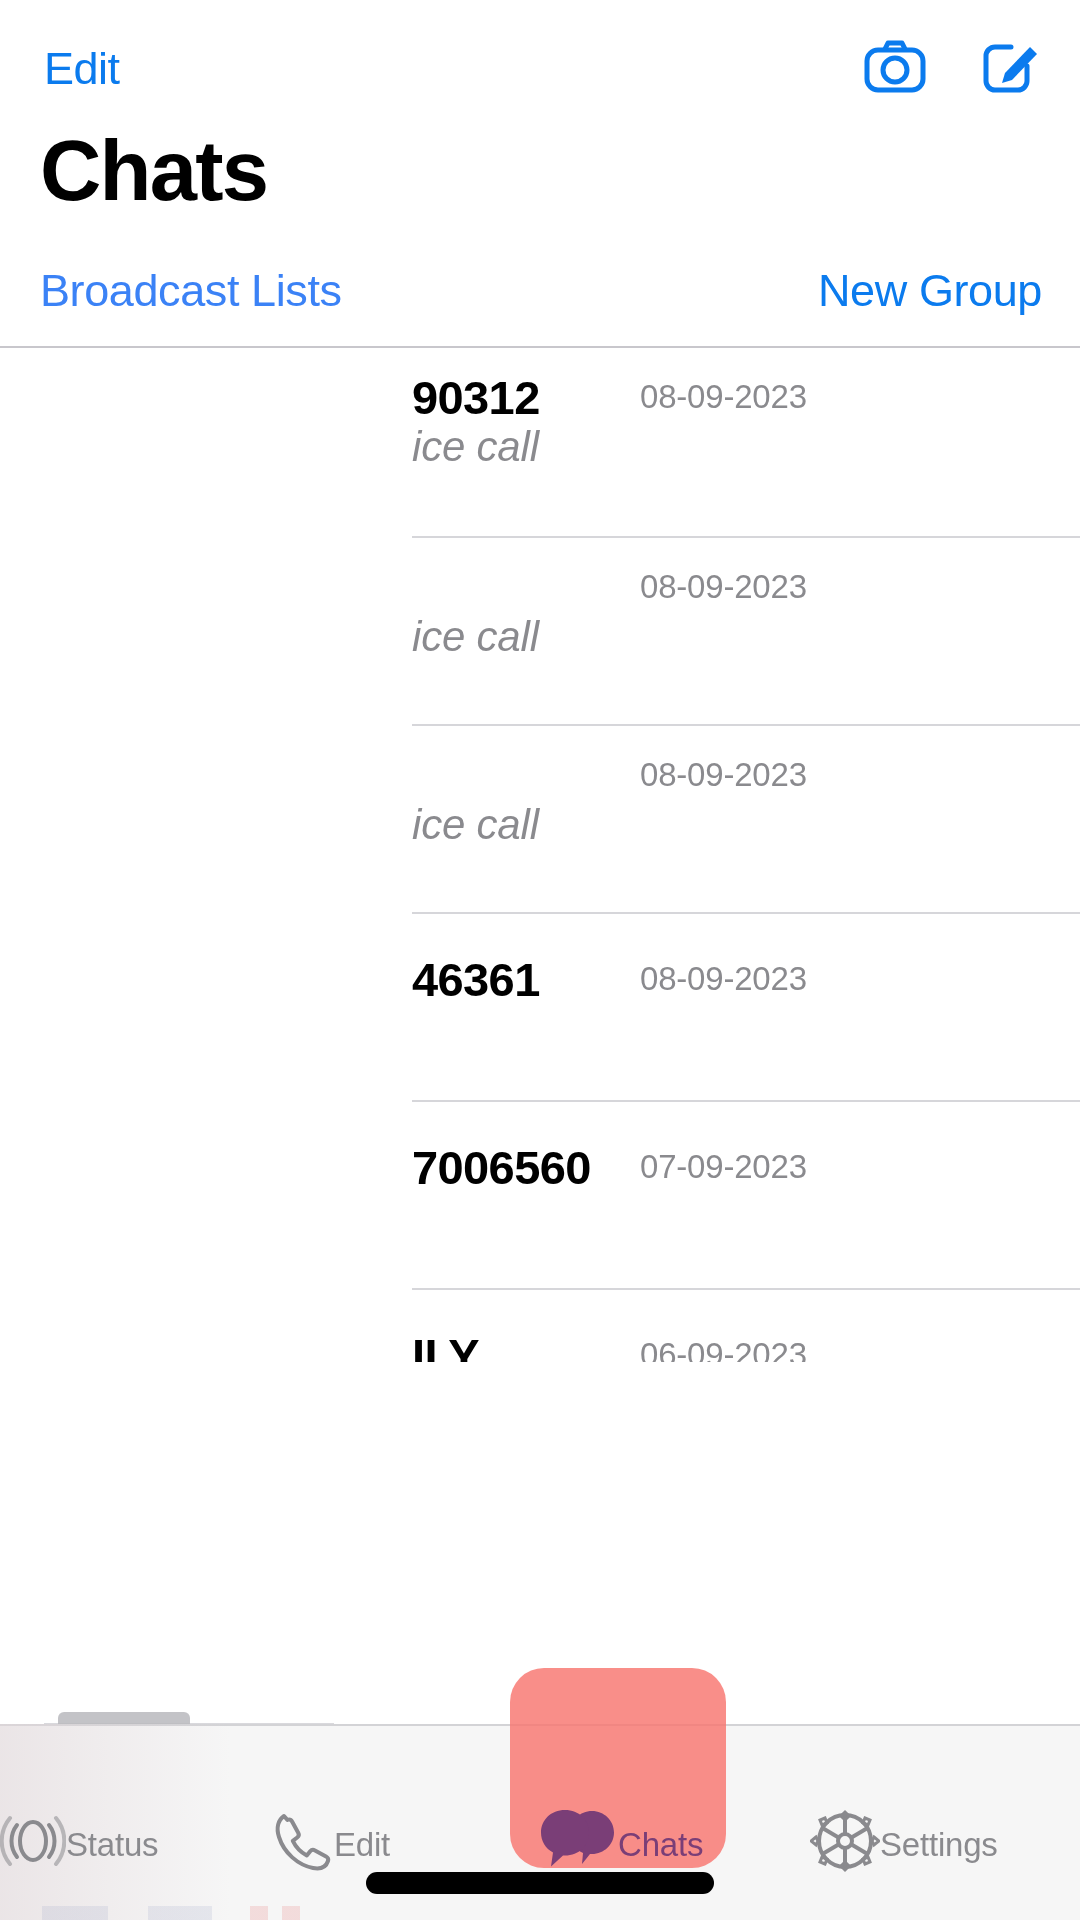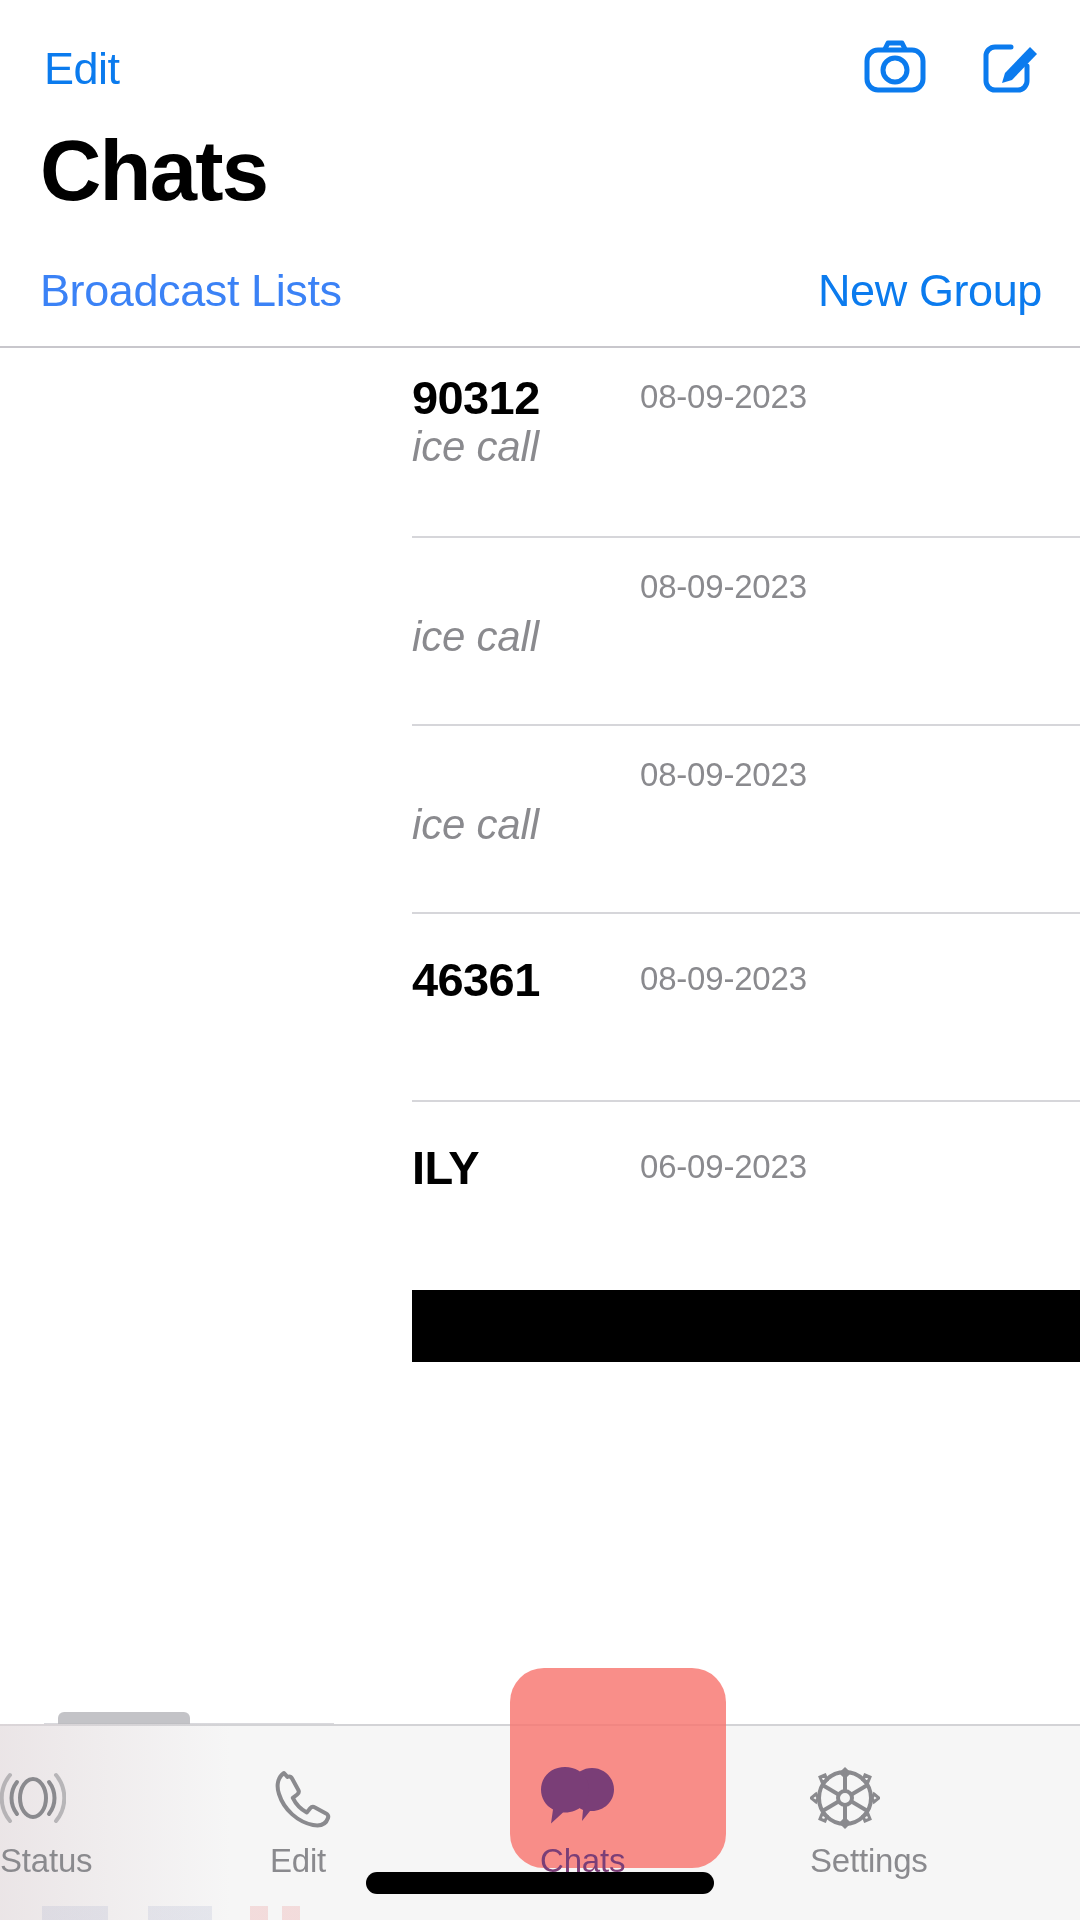--- a/index.html
+++ b/index.html
@@ -51,21 +51,21 @@
     cursor:pointer;
   }
   .subbar-rule{
     position:absolute; left:0; top:346px; width:1080px; height:2px;
     background:#c8c7cc;
   }
 
   
   .chat-list{
     position:absolute; left:0; top:348px; width:1080px; height:1014px;
-    background:#000000; overflow:hidden;
+    background:#22c55e; overflow:hidden;
   }
   .chat-row{
     position:relative; width:1080px;
     background:#ffffff;
   }
   .row-sep{
     position:absolute; left:412px; right:0; bottom:0; height:2px;
     background:#d6d6da;
   }
   .row-title{
@@ -103,21 +103,21 @@
   }
   .tabbar-bg::before{
     content:""; position:absolute; left:0; top:-2px; width:230px; height:198px;
     background:linear-gradient(90deg,rgba(225,215,218,0.55) 0%,rgba(246,246,246,0) 100%);
   }
   .tabs{
     position:absolute; left:0; bottom:0; width:1080px; height:196px;
     display:flex; pointer-events:auto;
   }
   .tab{
-    flex:1; display:flex; flex-direction:column; align-items:flex-start;
+    flex:1; display:flex; flex-direction:row; align-items:center;
     justify-content:flex-start; padding-top:38px; cursor:pointer;
     position:relative; z-index:2;
   }
   .tab-ico{ height:72px; display:flex; align-items:center; justify-content:center; }
   .tab-label{
     margin-top:8px; font-size:33px; color:#8a8a8e; letter-spacing:-0.2px;
     white-space:nowrap;
   }
   .tab.active .tab-label{ color:#7a3e77; }
 
@@ -216,20 +216,26 @@
     <div class="row-sep"></div>
   </div>
 
   <div class="chat-row" style="height:188px">
     <div class="row-title" style="top:42px">46361</div>
     <div class="row-date" style="top:48px">08-09-2023</div>
     <div class="row-sub" style="top:100px"></div>
     <div class="row-sep"></div>
   </div>
 
+  <div class="chat-row" style="height:188px">
+    <div class="row-title" style="top:42px">7006560</div>
+    <div class="row-date" style="top:48px">07-09-2023</div>
+    <div class="row-sub" style="top:100px"></div>
+    <div class="row-sep"></div>
+  </div>
 
   <div class="chat-row" style="height:188px">
     <div class="row-title" style="top:42px">ILY</div>
     <div class="row-date" style="top:48px">06-09-2023</div>
     <div class="row-sub" style="top:100px"></div>
   </div>
 
 </div>
 <div class="left-mask"></div>
 

